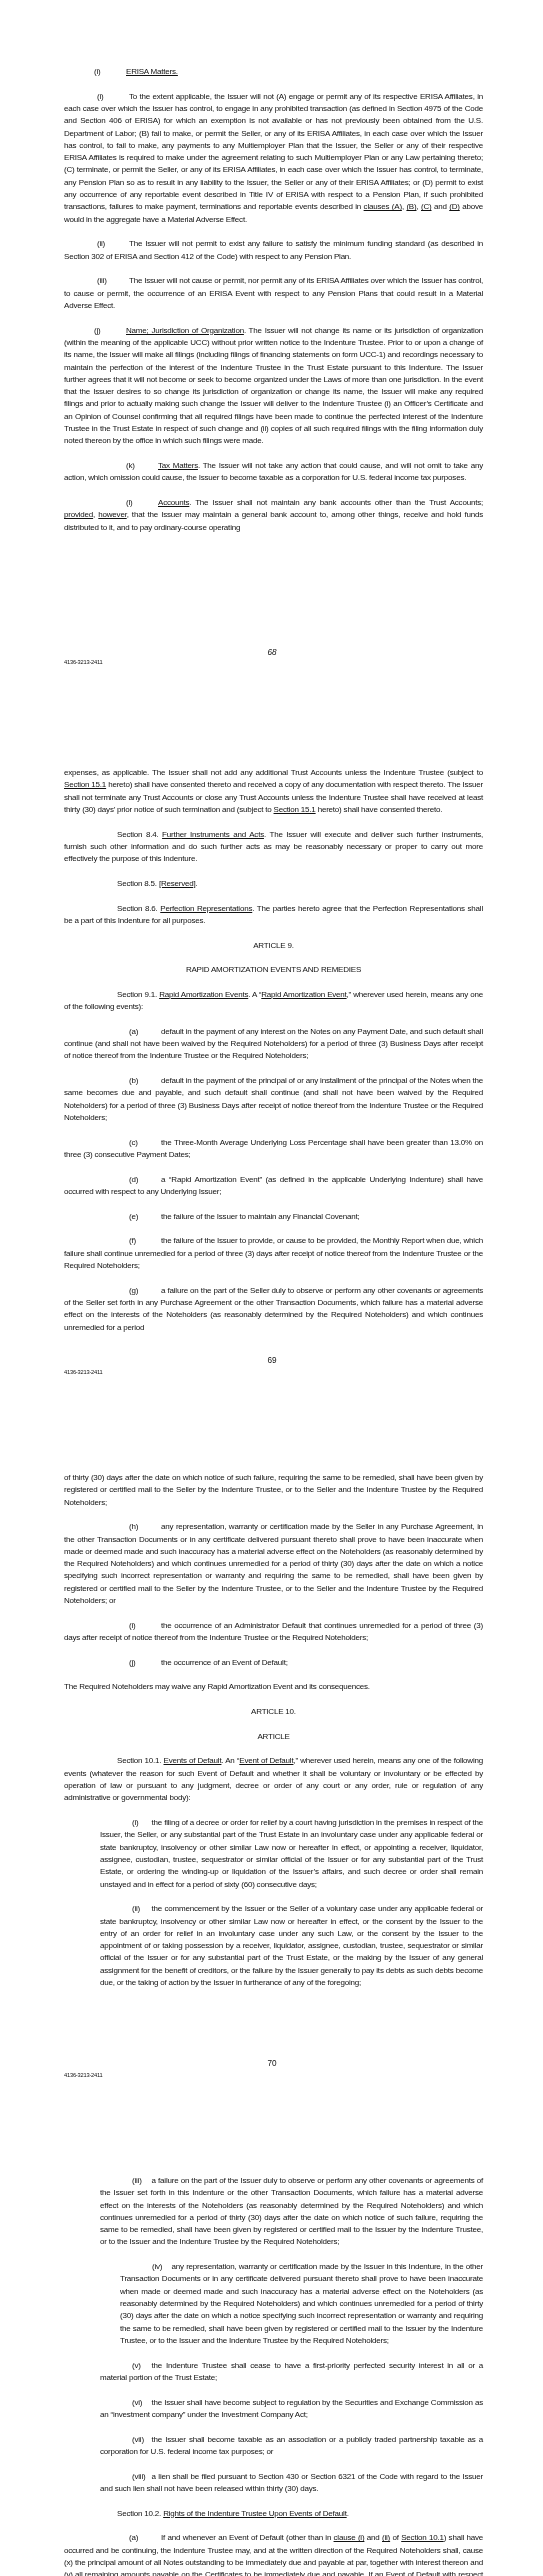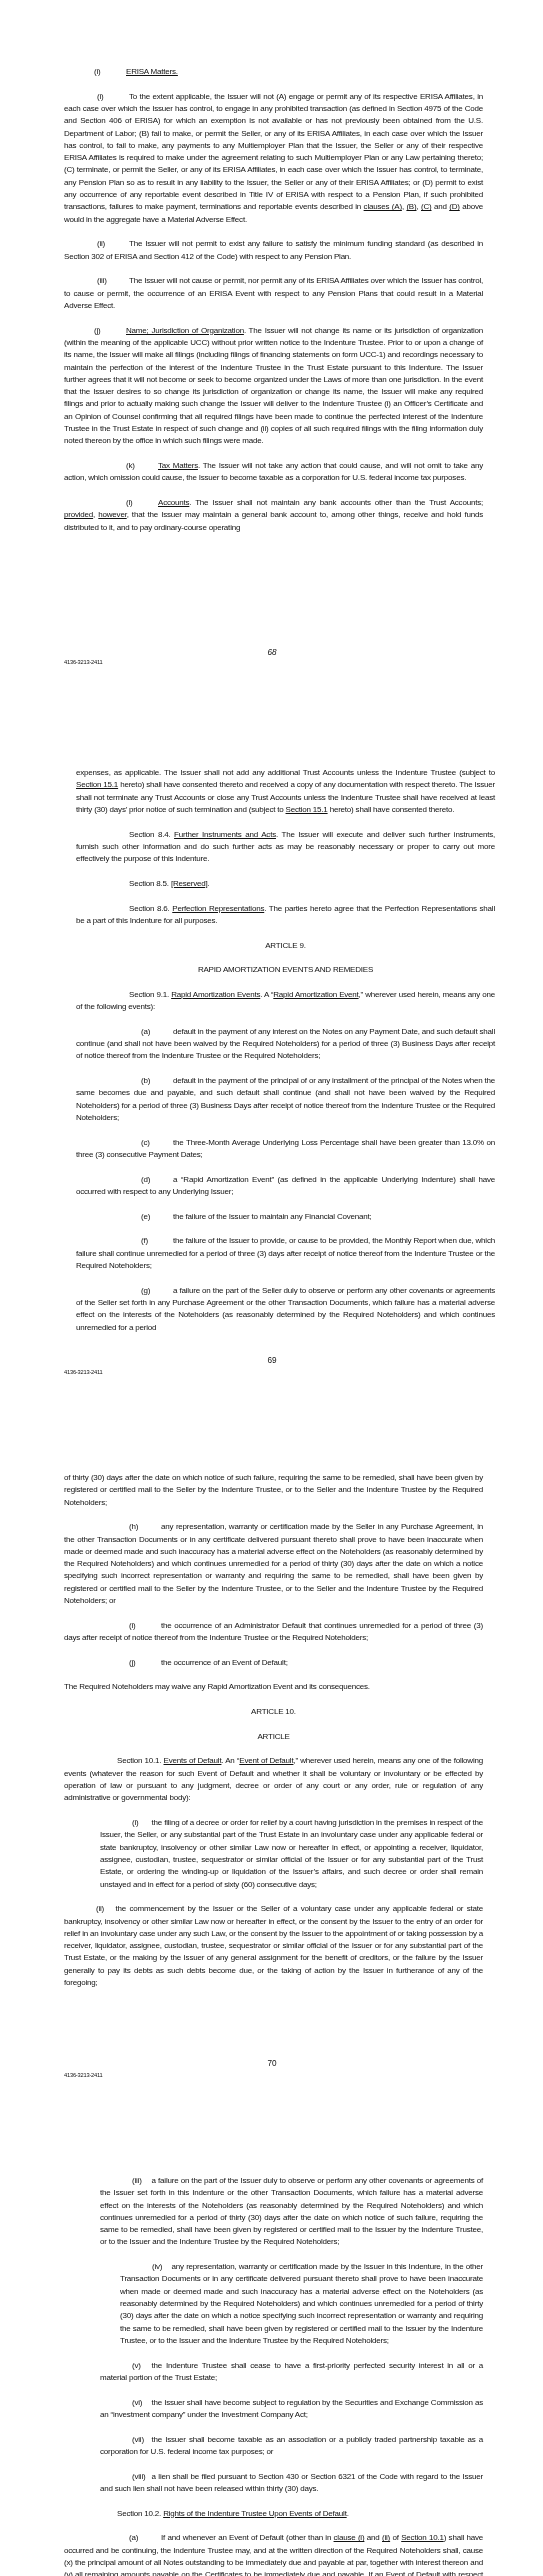--- a/index.html
+++ b/index.html
@@ -1,20 +1,20 @@
 <!DOCTYPE html>
 <html style="font-size:8.2px"><head>
 <meta charset="utf-8">
 <style>
   html, body { margin:0; padding:0; background:#fff; }
   body { width:544px; font-family:"Liberation Sans", sans-serif; color:#111; }
   .page { position:relative; width:544px; height:703px; box-sizing:border-box; background:#fff; overflow:hidden; }
   .content { position:absolute; left:64px; width:419px; font-size:8px; line-height:12.3px; letter-spacing:-0.2px; font-stretch:condensed; }
   .p1 .content { top:66px; }
-  .p2 .content { top:762px; top:59px;margin-left:12px; }
+  .p2 .content { top:762px; top:59px; }
   .p3 .content { top:70px; }
   .p4 .content { top:70px; }
   p { margin:0 0 12.4px 0; text-align:justify; }
   .lbl { display:inline-block; }
   .center { text-align:center; }
   u { text-decoration:underline; text-underline-offset:1px; }
   .pagenum { position:absolute; left:0; width:544px; text-align:center; font-size:8.2px; }
   .docid { position:absolute; left:64px; font-size:5.7px; letter-spacing:-0.2px; }
   .p1 .pagenum { top:648px;font-style:italic; } .p1 .docid { top:659px; }
   .p2 .pagenum { top:653px; } .p2 .docid { top:666px; }
@@ -110,21 +110,21 @@
     </p>
     <p>The Required Noteholders may waive any Rapid Amortization Event and its consequences.</p>
     <p class="center">ARTICLE 10.</p>
     <p class="center">ARTICLE</p>
     <p style="text-indent:53px;">
       <span>Section 10.1.  </span><u>Events of Default</u><span>.  An “</span><u>Event of Default</u><span>,” wherever used herein, means any one of the following events (whatever the reason for such Event of Default and whether it shall be voluntary or involuntary or be effected by operation of law or pursuant to any judgment, decree or order of any court or any order, rule or regulation of any administrative or governmental body):</span>
     </p>
     <p style="margin-left:36px;text-indent:32px;">
       <span class="lbl" style="width:19.6px;text-indent:0;">(i)</span><span>the filing of a decree or order for relief by a court having jurisdiction in the premises in respect of the Issuer, the Seller, or any substantial part of the Trust Estate in an involuntary case under any applicable federal or state bankruptcy, insolvency or other similar Law now or hereafter in effect, or appointing a receiver, liquidator, assignee, custodian, trustee, sequestrator or similar official of the Issuer or for any substantial part of the Trust Estate, or ordering the winding-up or liquidation of the Issuer’s affairs, and such decree or order shall remain unstayed and in effect for a period of sixty (60) consecutive days;</span>
     </p>
-    <p style="text-indent:32px;">
+    <p style="margin-left:36px;text-indent:32px;">
       <span class="lbl" style="width:19.6px;text-indent:0;">(ii)</span><span>the commencement by the Issuer or  the Seller of a voluntary case under any applicable federal or state bankruptcy, insolvency or other similar Law now or hereafter in effect, or the consent by the Issuer to the entry of an order for relief in an involuntary case under any such Law, or the consent by the Issuer to the appointment of or taking possession by a receiver, liquidator, assignee, custodian, trustee, sequestrator or similar official of the Issuer or for any substantial part of the Trust Estate, or the making by the Issuer of any general assignment for the benefit of creditors, or the failure by the Issuer generally to pay its debts as such debts become due, or the taking of action by the Issuer in furtherance of any of the foregoing;</span>
     </p>
   </div>
   <div class="pagenum">70</div>
   <div class="docid">4136-3213-2411</div>
 </div>
 
 <div class="page p4">
   <div class="content" style="top:66px;">
     <p style="margin-left:36px;text-indent:32px;">

